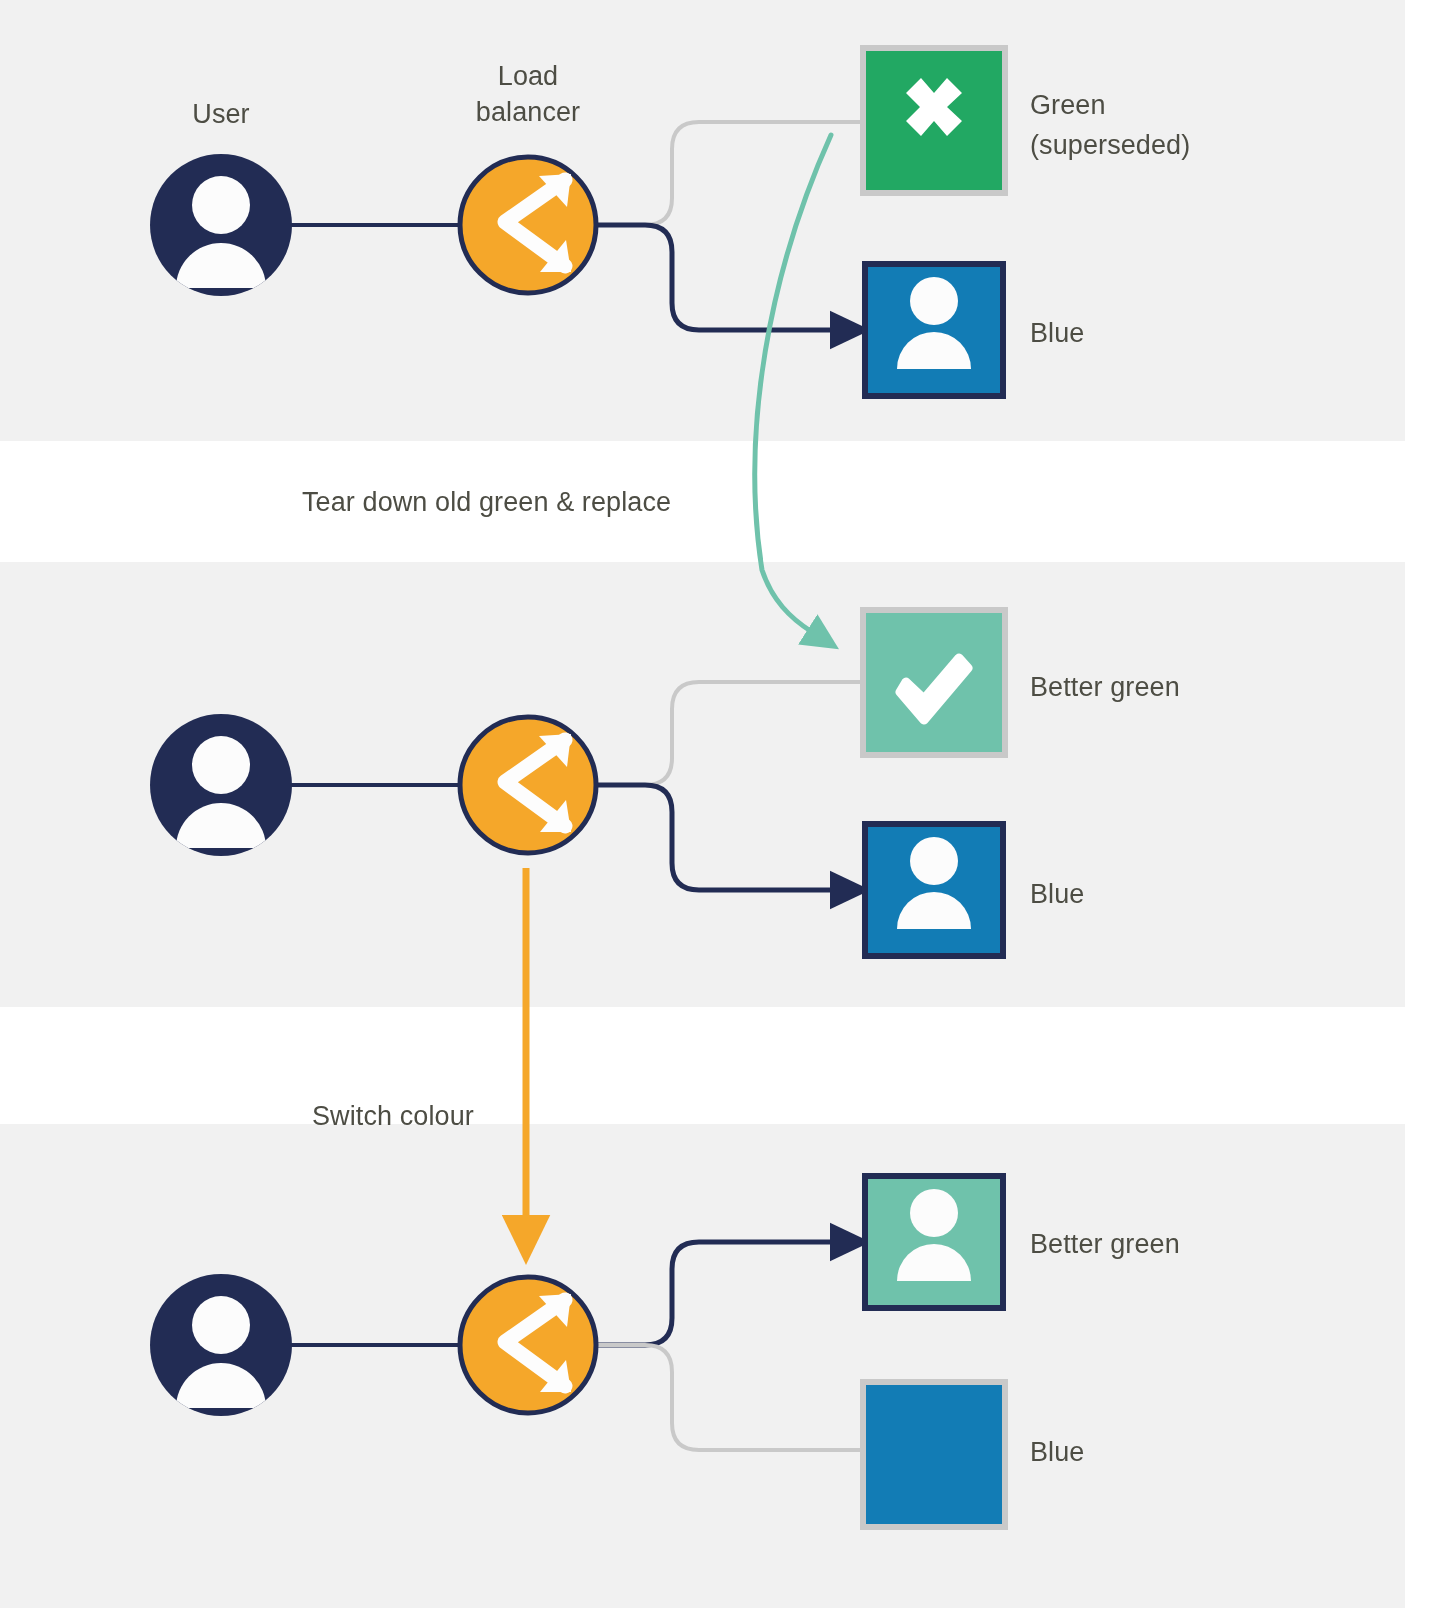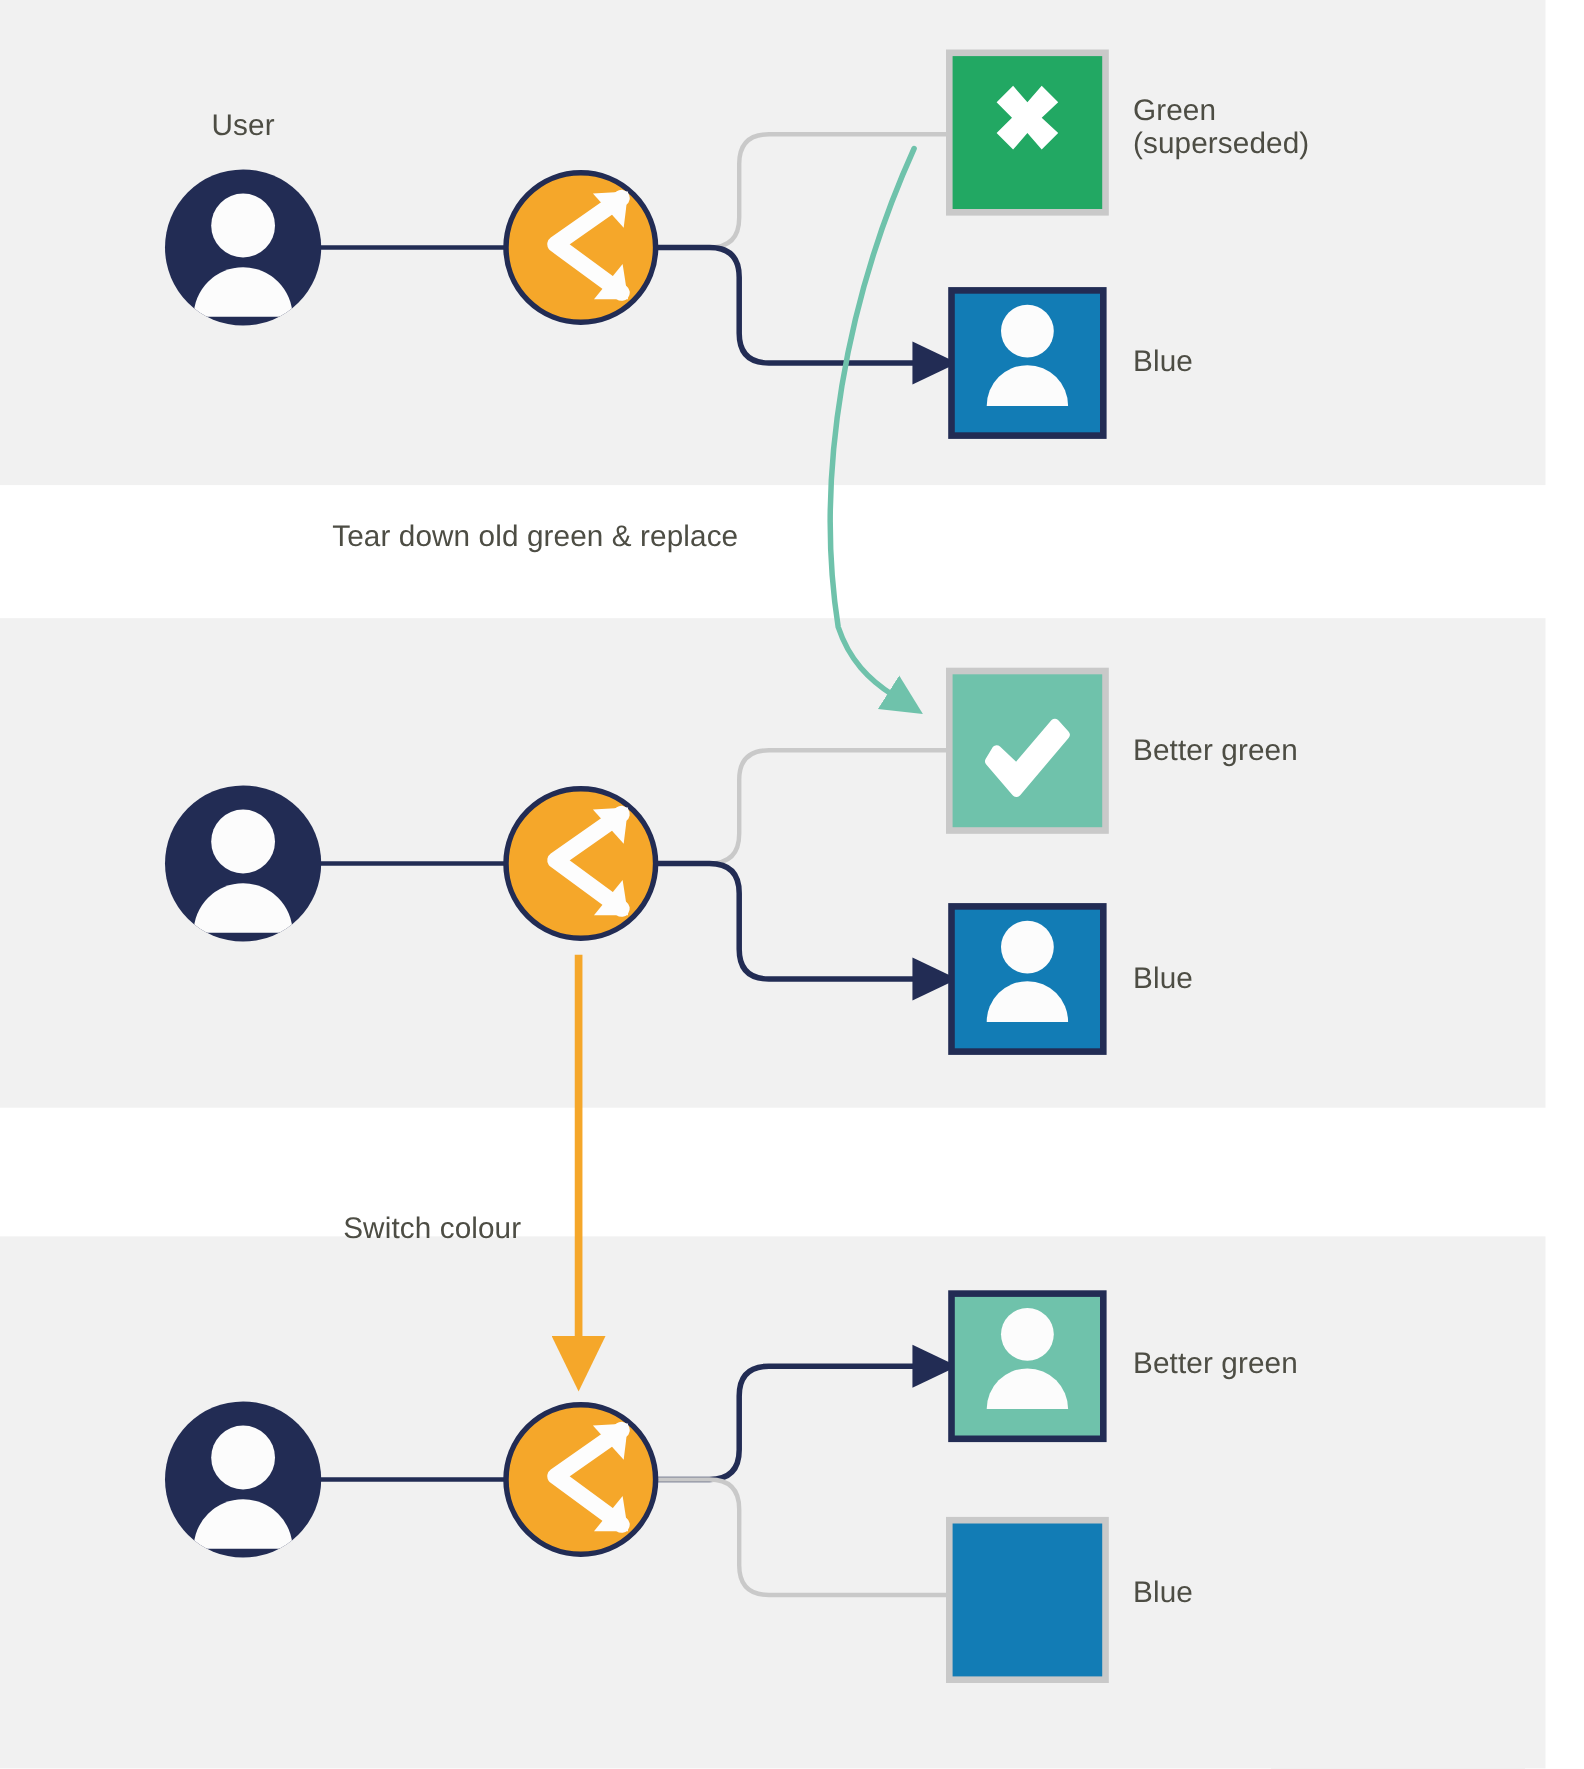--- a/index.html
+++ b/index.html
@@ -34,21 +34,21 @@
     width: 1440px;
     height: 1608px;
     overflow: visible;
     pointer-events: none;
   }
 
   .node-label {
     position: absolute;
     color: #4d4d44;
     font-size: 27px;
-    line-height: 30px;
+    line-height: 40px;
     white-space: pre-line;
     letter-spacing: 0.1px;
   }
   .caption {
     position: absolute;
     color: #4d4d44;
     font-size: 27px;
     line-height: 34px;
     letter-spacing: 0.1px;
   }
@@ -198,27 +198,29 @@
       </g>
     </g>
 
     <g>
       <rect x="863" y="1382" width="142" height="145" fill="#127cb5" stroke="#c9c9c9" stroke-width="6"></rect>
     </g>
   </svg>
 
   <div class="title-label" style="left:140px; top:96px; width:162px;">User</div>
 
+  <div class="title-label" style="left:436px; top:58px; width:184px;">Load
+balancer</div>
 
   <div class="node-label" style="left:1030px; top:85px;">Green
 (superseded)</div>
 
   <div class="node-label" style="left:1030px; top:313px;">Blue</div>
 
-  <div class="caption" style="left:302px; top:470px;text-align:right;">Tear down old green &amp; replace</div>
+  <div class="caption" style="left:302px; top:485px;text-align:right;">Tear down old green &amp; replace</div>
 
   <div class="node-label" style="left:1030px; top:667px;">Better green</div>
 
   <div class="node-label" style="left:1030px; top:874px;">Blue</div>
 
   <div class="caption" style="left:312px; top:1099px;">Switch colour</div>
 
   <div class="node-label" style="left:1030px; top:1224px;">Better green</div>
 
   <div class="node-label" style="left:1030px; top:1432px;">Blue</div>

